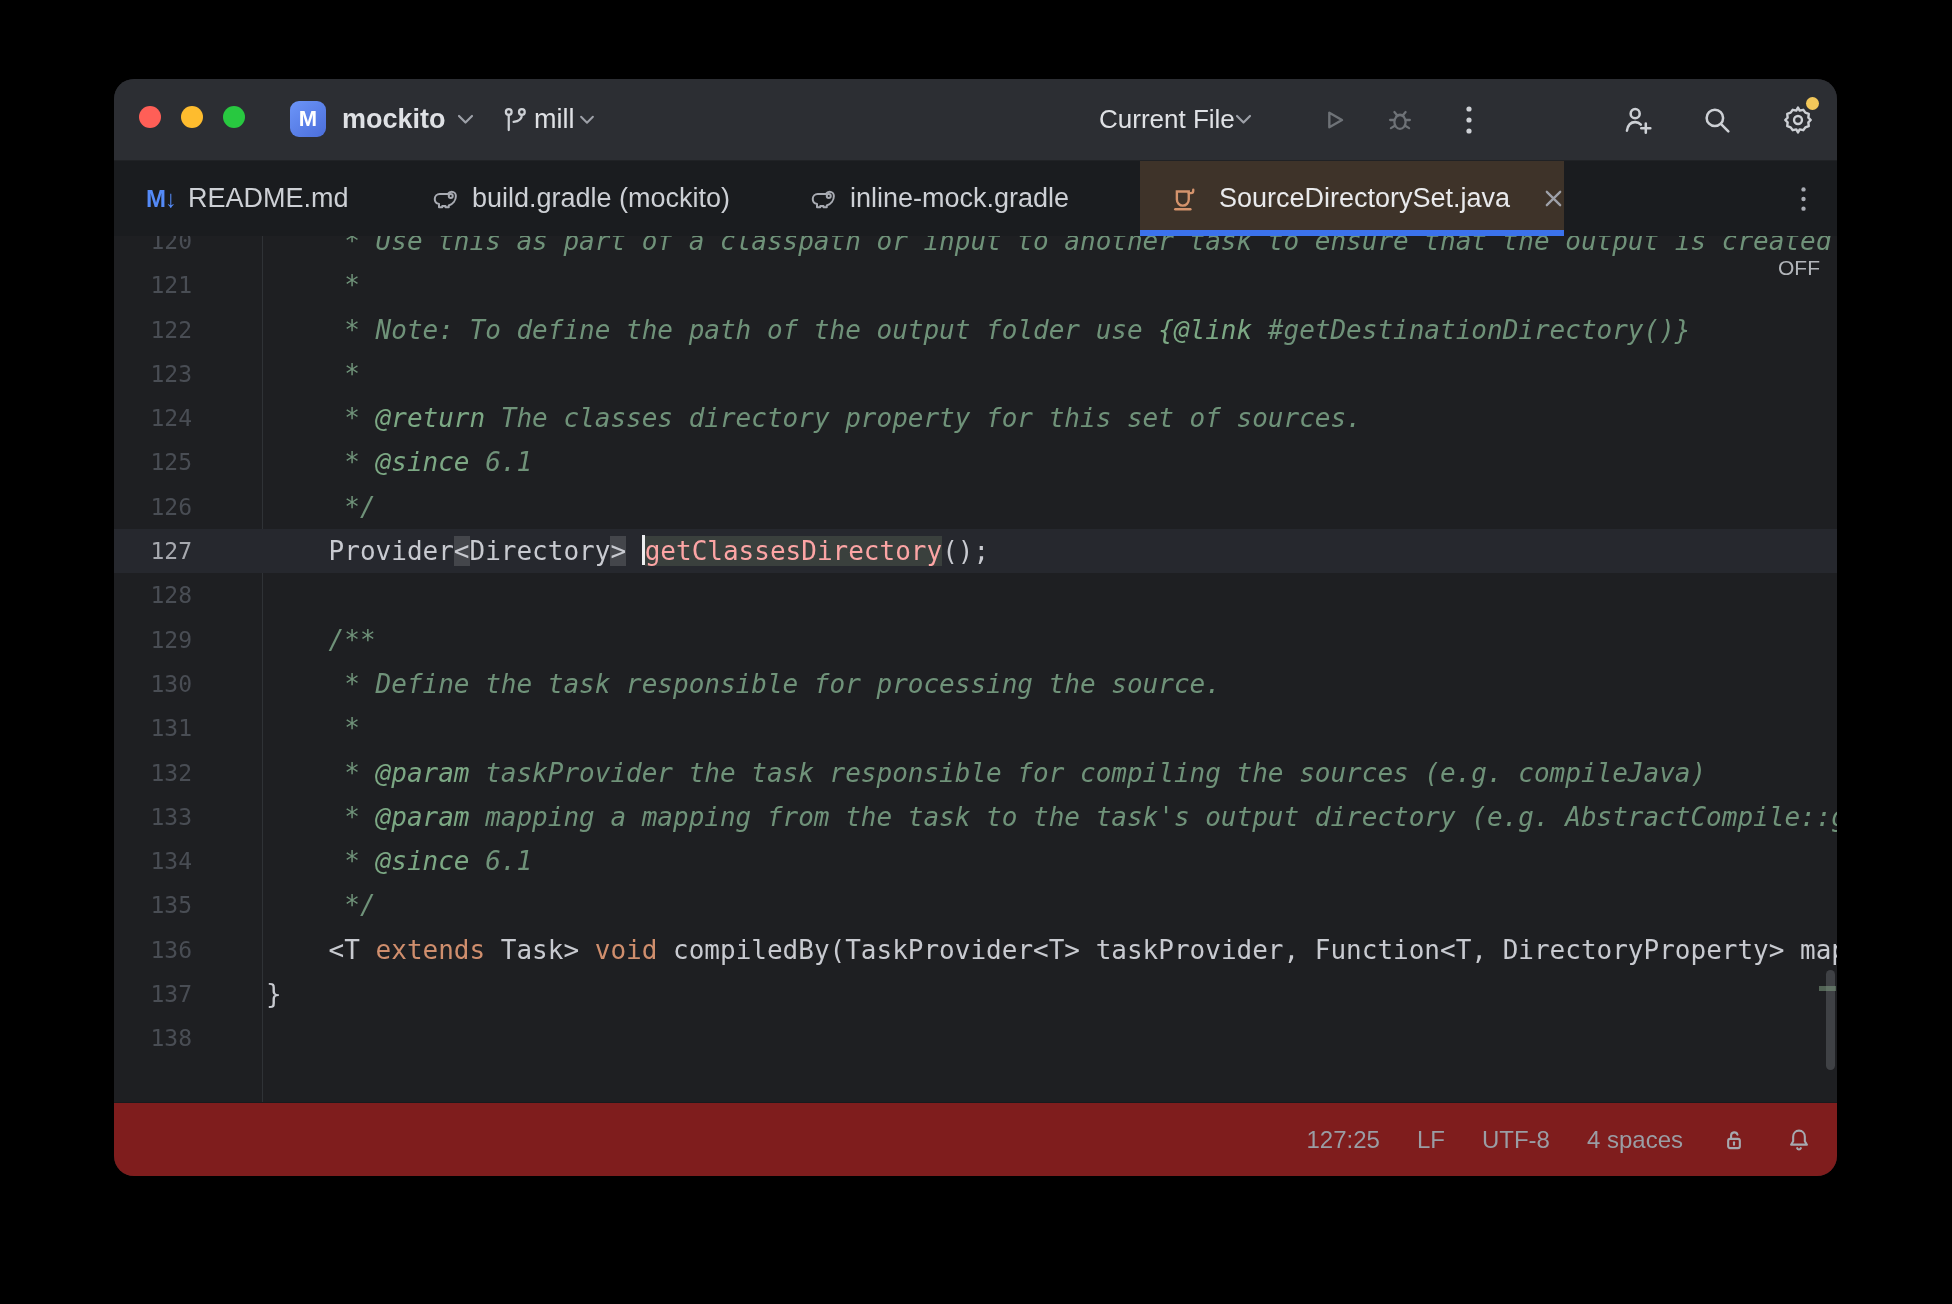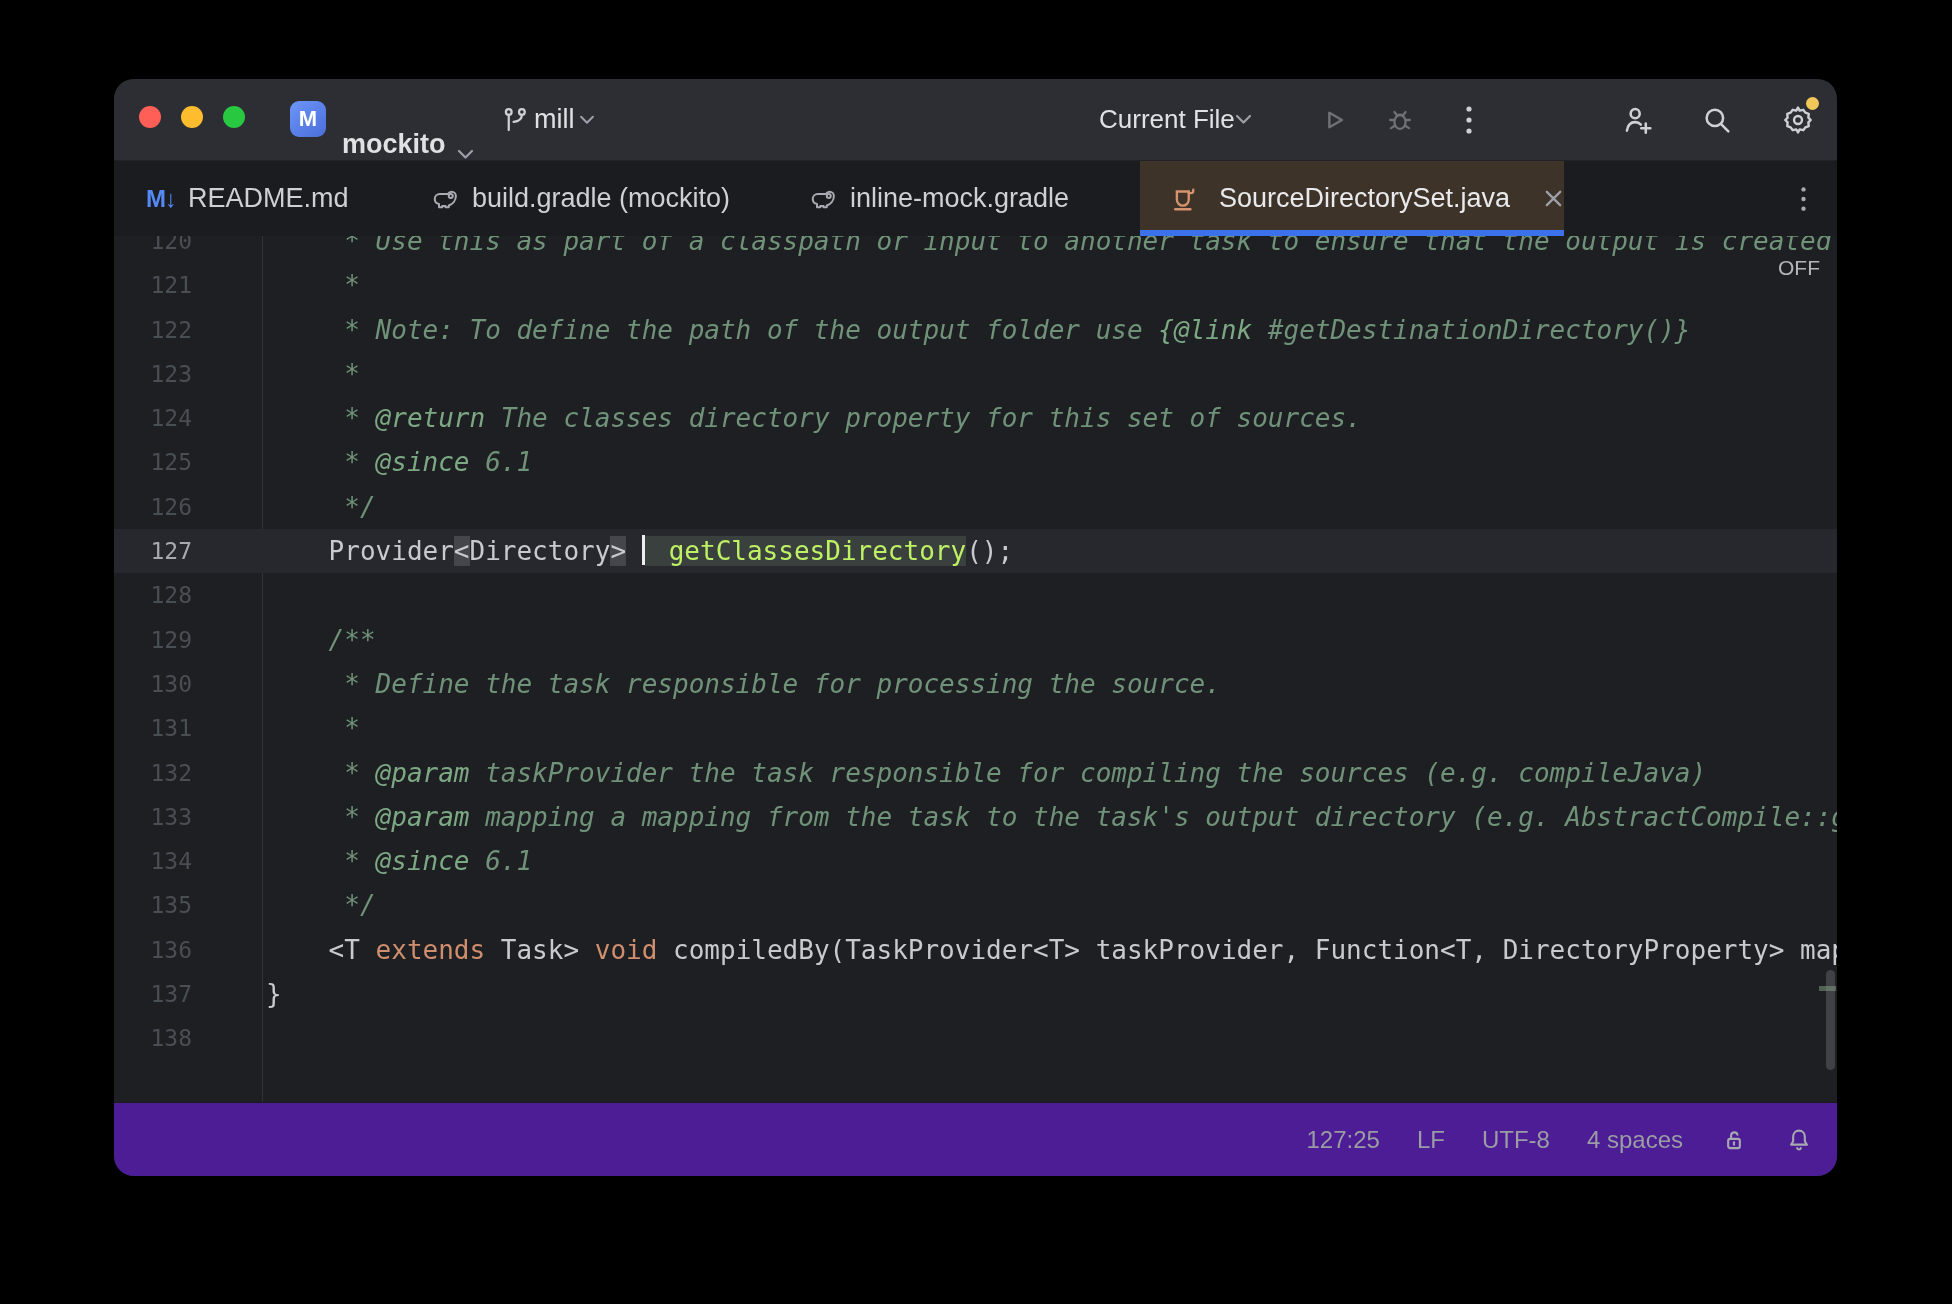--- a/index.html
+++ b/index.html
@@ -12,21 +12,21 @@
   
   .titlebar{position:absolute;left:0;top:0;right:0;height:81px;background:#2c2e33;
             border-bottom:1px solid #202225;}
   .tl{position:absolute;top:27px;width:22px;height:22px;border-radius:50%;}
   .tl.red{left:25px;background:#ff5f57;}
   .tl.yellow{left:67px;background:#febc2e;}
   .tl.green{left:109px;background:#28c840;}
   .proj-badge{position:absolute;left:176px;top:22px;width:36px;height:36px;border-radius:9px;
               background:linear-gradient(140deg,#6c95f8,#4b6edb);color:#fff;font-weight:700;
               font-size:22px;display:flex;align-items:center;justify-content:center;}
-  .proj-name{position:absolute;left:228px;top:0;height:81px;display:flex;align-items:flex-end;
+  .proj-name{position:absolute;left:228px;top:0;height:81px;display:flex;align-items:center;
              gap:11px;font-size:27px;font-weight:600;color:#dfe1e5;cursor:default;}
   .branch-group{position:absolute;left:386px;top:0;height:81px;display:flex;align-items:center;
                 gap:4px;font-size:27px;font-weight:500;color:#dfe1e5;}
   .runwidget{position:absolute;left:985px;top:0;height:81px;display:flex;align-items:center;
              font-size:26px;color:#dfe1e5;}
   .icon-btn{position:absolute;top:18px;width:46px;height:46px;display:flex;align-items:center;
             justify-content:center;border-radius:8px;}
   .gear-dot{position:absolute;right:2px;top:0px;width:13px;height:13px;border-radius:50%;
             background:#f2c75a;}
 
@@ -49,31 +49,31 @@
   .row .gut{flex:0 0 148px;width:148px;text-align:right;padding-right:70px;box-sizing:border-box;
             font-size:23px;color:#494d54;}
   .row .code{font-size:26px;padding-left:4px;}
   .row.cur{background:#26282e;}
   .row.cur .gut{color:#a7a9af;}
   .d{color:#6f9279;font-style:italic;}
   .t{color:#7ca884;font-style:italic;font-weight:400;}
   .k{color:#cf8e6d;}
   .p{color:#c8cad0;}
   .b{color:#c8cad0;background:#44464b;}
-  .i{color:#bef264;background:#3a403d;padding-left:24px;}
+  .i{color:#fca5a5;background:#3a403d;}
   .caret{display:inline-block;width:0;border-left:3px solid #ecedef;height:30px;
          vertical-align:-5px;}
   .off-label{position:absolute;right:17px;top:20px;font-size:21px;color:#b2b5ba;z-index:2;}
   .vthumb{position:absolute;right:2px;top:734px;width:9px;height:100px;border-radius:5px;
           background:rgba(165,169,175,.25);z-index:2;}
   .vtick{position:absolute;right:1px;top:750px;width:17px;height:5px;
          background:rgba(125,155,128,.55);z-index:2;}
 
   
-  .statusbar{position:absolute;left:0;right:0;bottom:0;height:74px;background:#4c1d95;
+  .statusbar{position:absolute;left:0;right:0;bottom:0;height:74px;background:#7f1d1d;
              border-top:1px solid #191a1d;box-sizing:border-box;display:flex;
              justify-content:flex-end;gap:37px;padding-right:24px;font-size:24px;color:#9a9da4;}
   .sb-item{display:flex;align-items:center;}
   svg{display:block;}
 </style>
 </head>
 <body>
 
 <div class="window">
 

